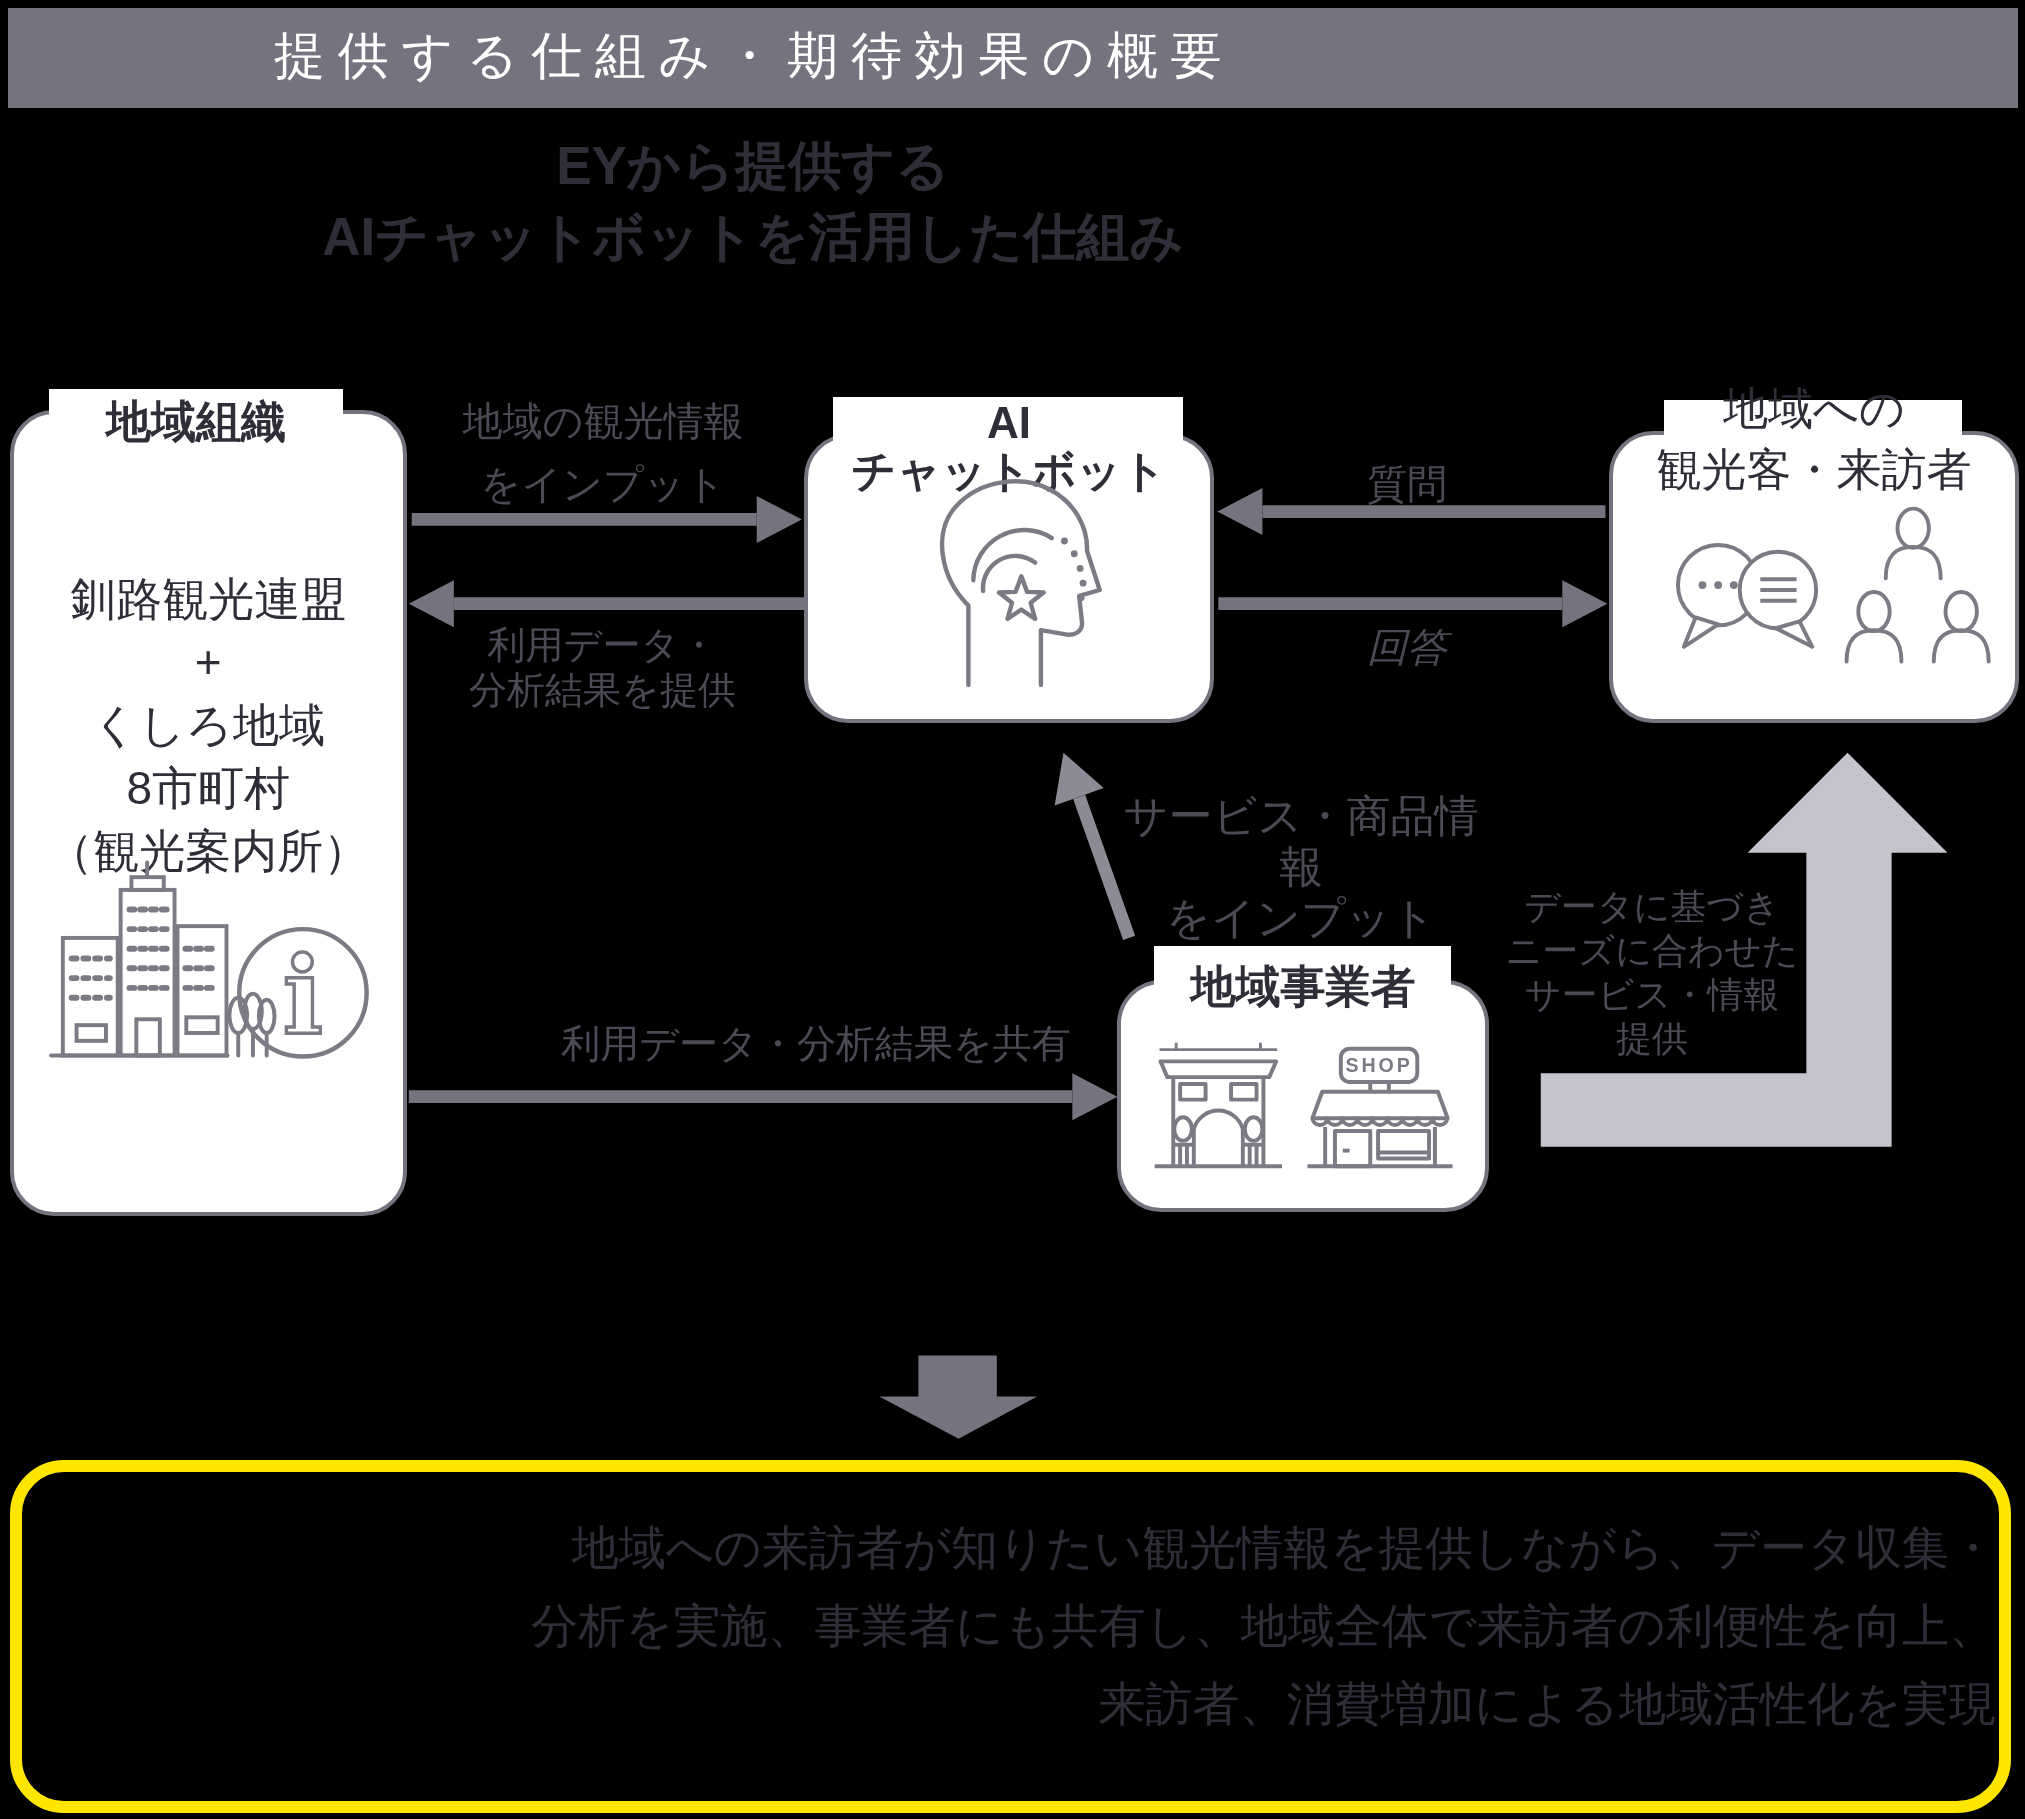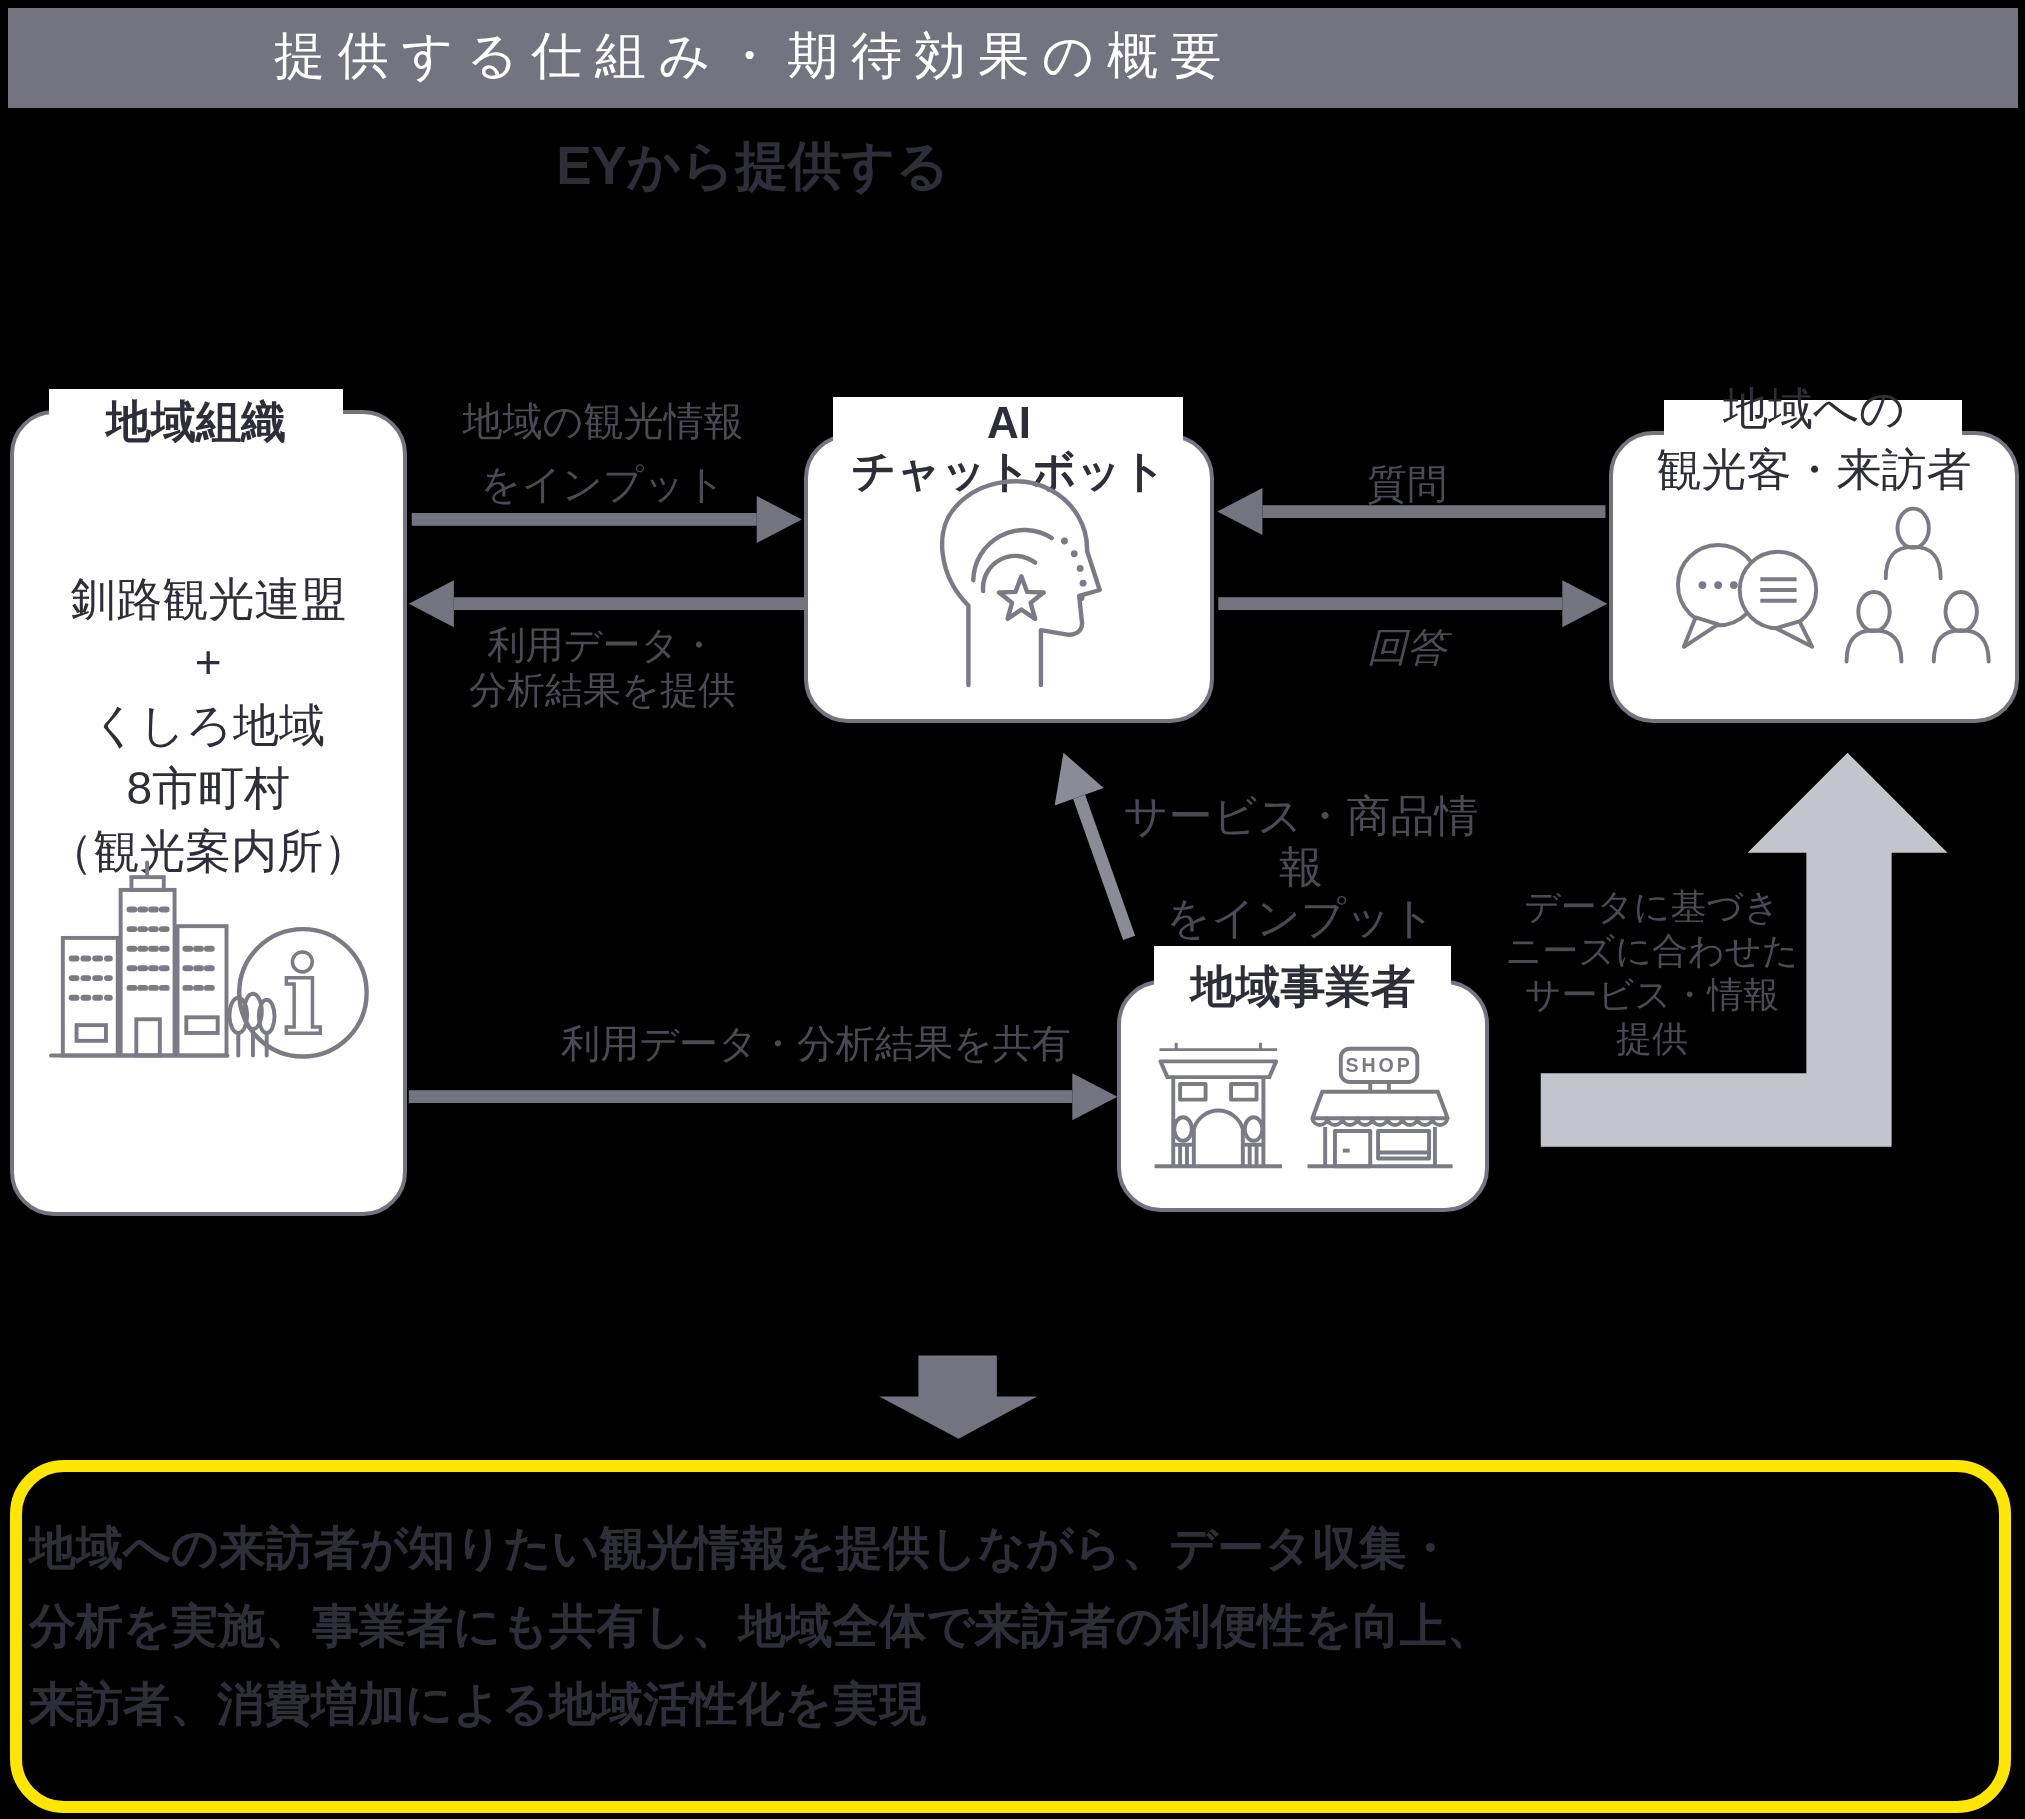--- a/index.html
+++ b/index.html
@@ -40,22 +40,22 @@
   #flow-input-tourism{left:446px;top:390px;width:314px;font-size:40px;line-height:63px;}
   #flow-provide-data{left:441px;top:623px;width:323px;font-size:38px;line-height:45px;}
   #flow-question{left:1309px;top:457px;width:196px;font-size:40px;}
   #flow-answer{left:1309px;top:620px;width:196px;font-size:40px;font-style:italic;}
   #flow-share{left:478px;top:1017px;width:676px;font-size:39px;}
   #flow-input-service{left:1115px;top:790px;width:372px;font-size:44px;line-height:51px;}
   #flow-provide-service{left:1505px;top:885px;width:294px;font-size:36px;line-height:44px;}
 
   #summary-box{left:9.8px;top:1460px;width:2001px;height:353px;border:12.7px solid #ffe600;
                border-radius:54px;background:#000;box-sizing:border-box;z-index:2;}
-  #summary-text{left:29px;top:1509px;width:1967px;text-align:left;font-size:47px;color:#2e2e38;
-                line-height:78px;z-index:3;font-weight:bold;}
+  #summary-text{left:29px;top:1509px;width:1967px;text-align:right;font-size:47px;color:#2e2e38;
+                line-height:78px;z-index:3;}
   .block span{display:block;}
 </style>
 </head>
 <body>
 
 <div id="stage">
 
   <svg id="arrow-layer" class="layer" width="2026" height="1819" viewBox="0 0 2067 1856">
     <g stroke="#747480" fill="#747480">
       <g>
@@ -84,20 +84,21 @@
       <polygon points="1126,804 1076,822 1085,768" stroke="none"></polygon>
     </g>
     <polygon fill="#c4c4cd" points="1572,1095 1843,1095 1843,870 1783,870 1885,768 1987,870 1930,870 1930,1170 1572,1170"></polygon>
     <polygon fill="#747480" points="937,1383 1017,1383 1017,1425 1058,1425 978,1468 897,1425 937,1425"></polygon>
   </svg>
 
   <div id="header-bar" class="abs"></div>
   <div id="page-title" class="abs">提供する仕組み・期待効果の概要</div>
   <div id="subtitle" class="abs block">
     <span>EYから提供する</span>
+    <span>AIチャットボットを活用した仕組み</span>
   </div>
 
   <div id="box-regional" class="panel"></div>
   <div id="box-ai" class="panel"></div>
   <div id="box-visitors" class="panel"></div>
   <div id="box-business" class="panel"></div>
 
   <div id="tab-regional" class="tab"></div>
   <div id="tab-ai" class="tab"></div>
   <div id="tab-visitors" class="tab"></div>

